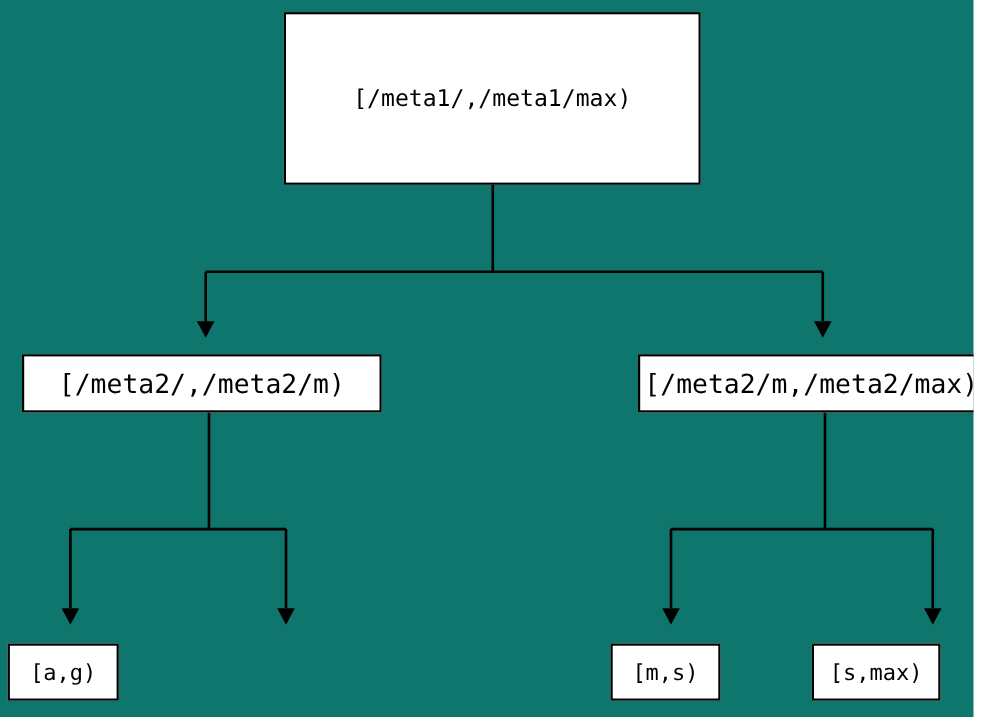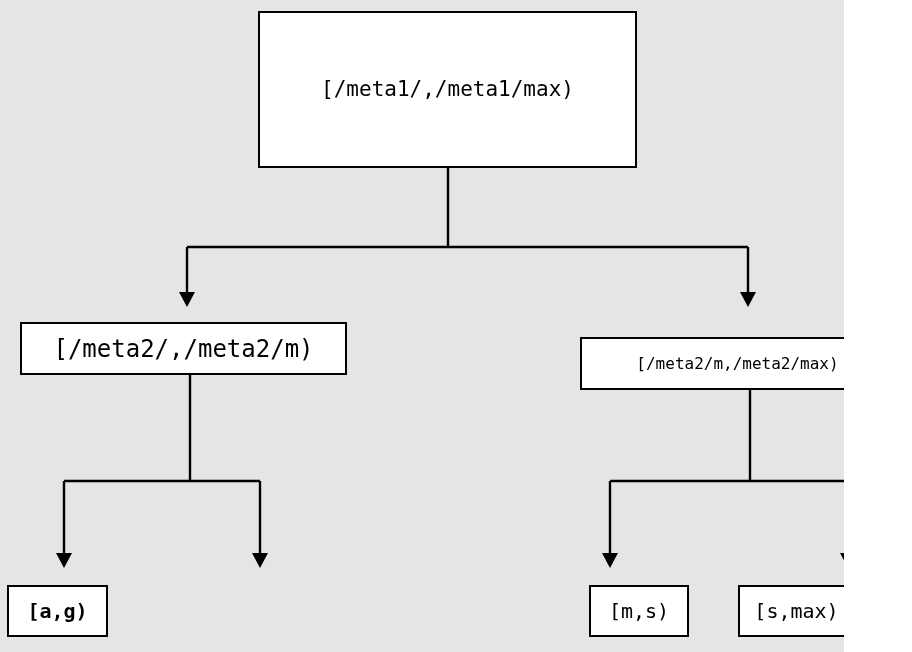--- a/index.html
+++ b/index.html
@@ -5,23 +5,24 @@
 <style>
   html, body {
     margin: 0;
     padding: 0;
     background: #ffffff;
   }
   #diagram-root {
     position: relative;
     width: 844px;
     height: 652px;
-    background: #e5e5e5;
+    background: #0f766e;
     font-family: "DejaVu Sans Mono", "Liberation Mono", monospace;
     overflow: hidden;
+    padding-left: 41px;
   }
   #edges-layer {
     position: absolute;
     left: 0;
     top: 0;
     width: 912px;
     height: 652px;
   }
   .node-box {
     position: absolute;
@@ -49,33 +50,33 @@
   }
   .node-mid-left {
     left: 20px;
     top: 322px;
     width: 327px;
     height: 53px;
     font-size: 24px;
   }
   .node-mid-right {
     left: 580px;
-    top: 337px;
+    top: 322px;
     width: 315px;
     height: 53px;
-    font-size: 16px;
+    font-size: 24px;
   }
   .node-leaf {
     top: 585px;
     height: 52px;
     font-size: 20px;
   }
-  .leaf-ag    { left: 7px;   width: 101px; font-weight: bold; }
+  .leaf-ag    { left: 7px;   width: 101px; }
   .leaf-gm    { left: 207px; width: 100px; }
-  .leaf-ms    { left: 555px; width: 100px; margin-left: 34px; }
+  .leaf-ms    { left: 555px; width: 100px; }
   .leaf-smax  { left: 738px; width: 117px; }
 </style>
 </head>
 <body>
 
 <div id="diagram-root">
 
   <svg id="edges-layer" viewBox="0 0 912 652" width="912" height="652" xmlns="http://www.w3.org/2000/svg">
 
     <g>

